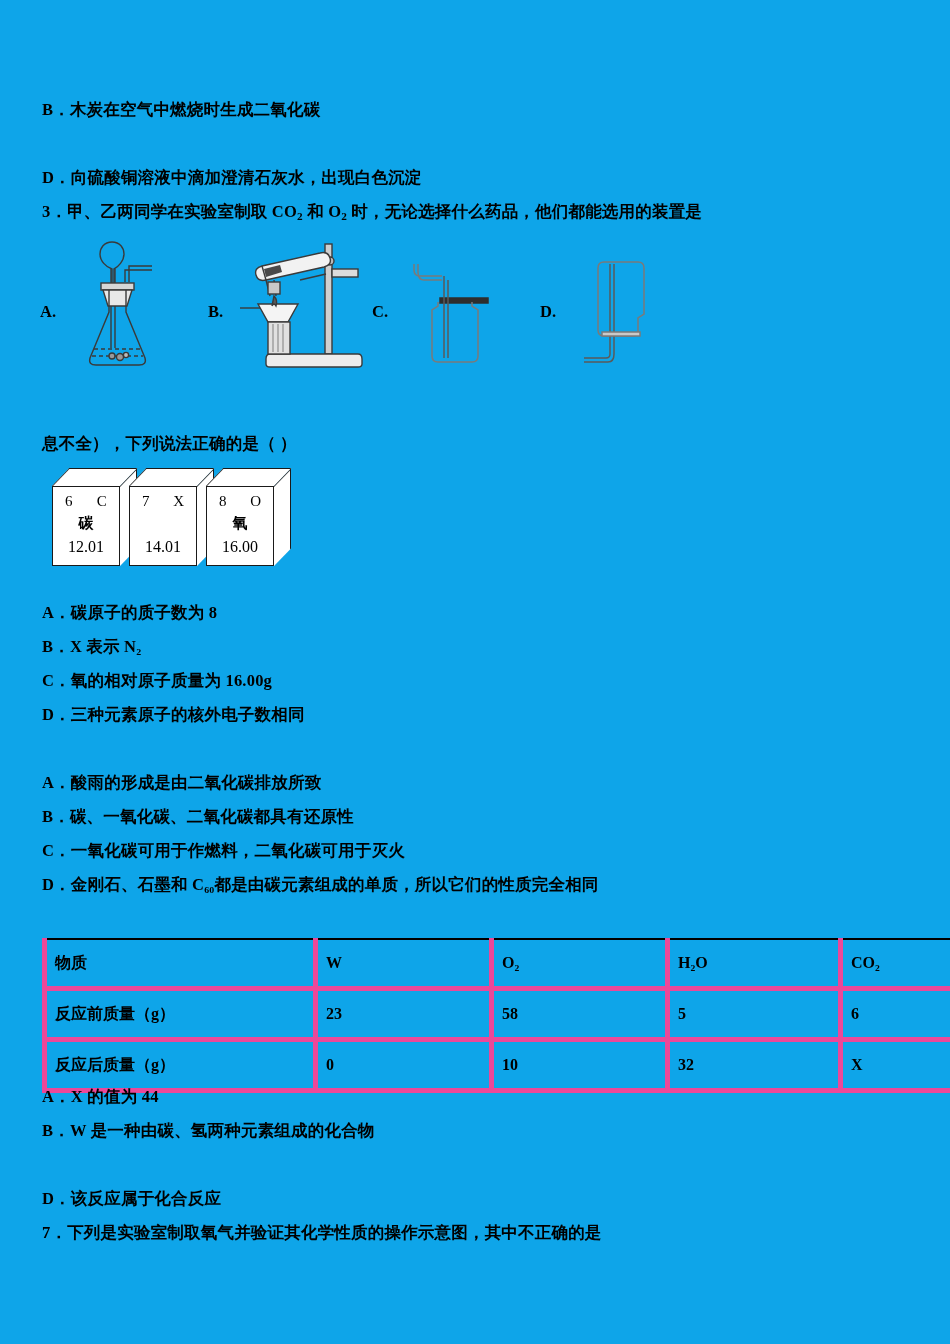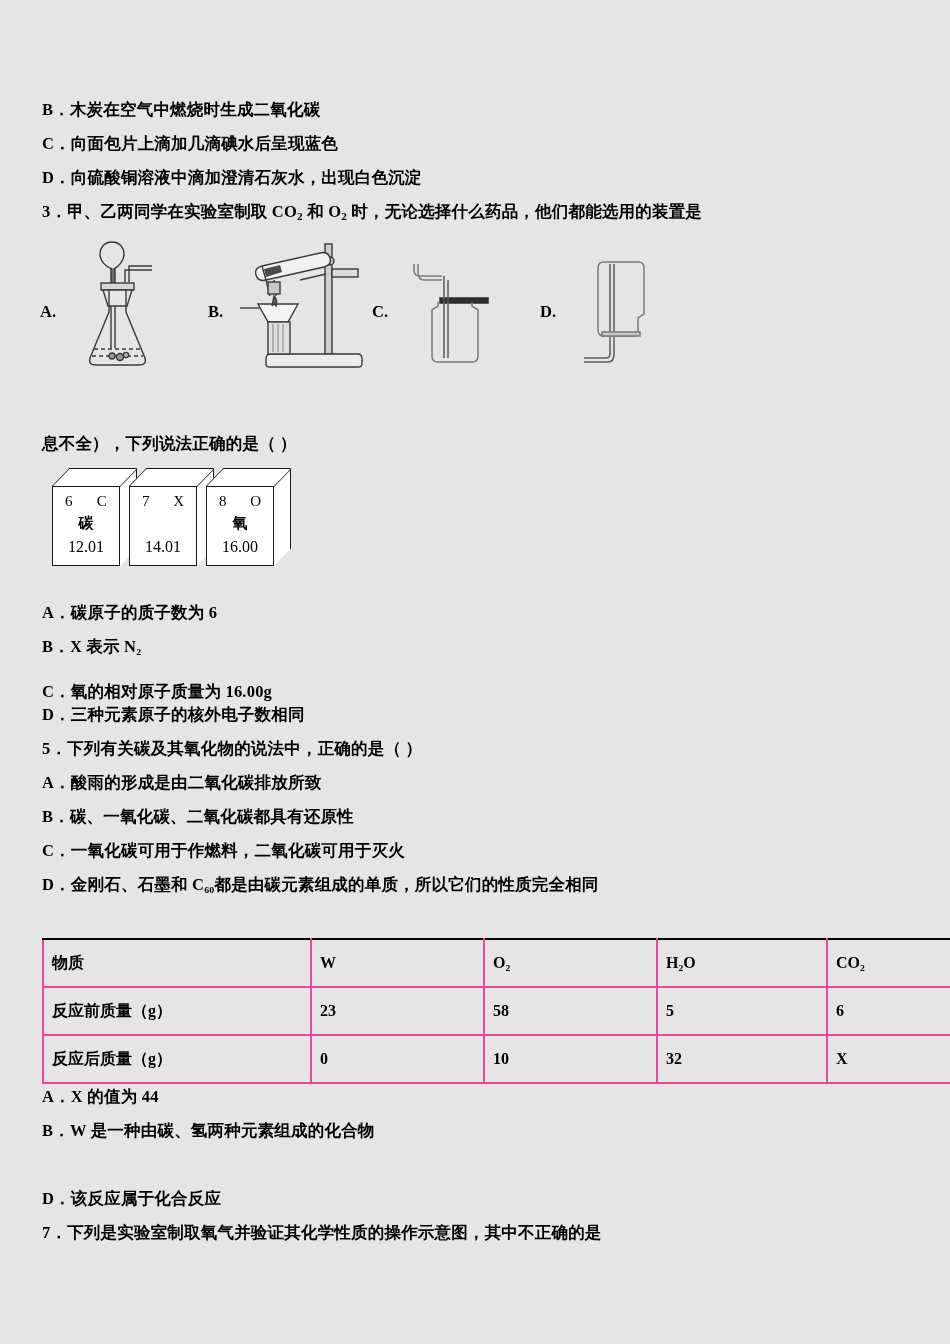--- a/index.html
+++ b/index.html
@@ -13,21 +13,21 @@
     position: relative;
     font-family: "Liberation Serif", "DejaVu Serif", serif;
     color: #000000;
     overflow: hidden;
   }
   .page {
     position: absolute;
     left: 0; top: 0;
     width: 950px;
     height: 1344px;
-    background: #e5e5e5;
+    background: #0ea5e9;
   }
   .line {
     position: absolute;
     font-weight: bold;
     font-size: 16.5px;
     line-height: 20px;
     letter-spacing: 0.2px;
     white-space: nowrap;
   }
   .opt-label {
@@ -138,21 +138,21 @@
     position: absolute;
     left: 42px;
     top: 938px;
     width: 932px;
     border-collapse: collapse;
     font-size: 16px;
     font-weight: bold;
     font-family: "Liberation Serif", serif;
   }
   #mass-table td {
-    border: 2px solid #ec4899;
+    border: 5px solid #ec4899;
     height: 46px;
     padding: 0 8px;
     vertical-align: middle;
   }
   #mass-table tr:first-child td {
     border-top: 2.2px solid #000;
   }
   #mass-table td:last-child {
     border-right: 2.2px solid #000;
   }
@@ -161,23 +161,20 @@
   #mass-table td:nth-child(3) { width: 155px; }
   #mass-table td:nth-child(4) { width: 152px; }
 </style>
 </head>
 <body>
 
 <div class="page">
 
   <div class="line" style="left:42px; top:100px;">
     <span class="opt-label">B．</span><span>木炭在空气中燃烧时生成二氧化碳</span>
-  </div>
-  <div class="line" style="left:42px; top:134px;">
-    <span class="opt-label">C．</span><span>向面包片上滴加几滴碘水后呈现蓝色</span>
   </div>
   <div class="line" style="left:42px; top:168px;">
     <span class="opt-label">D．</span><span>向硫酸铜溶液中滴加澄清石灰水，出现白色沉淀</span>
   </div>
 
   <div class="line" style="left:42px; top:202px;">
     <span>3．甲、乙两同学在实验室制取 CO</span><sub>2</sub><span> 和 O</span><sub>2</sub><span> 时，无论选择什么药品，他们都能选用的装置是</span>
   </div>
 
   <div class="apparatus-row">
@@ -317,33 +314,32 @@
           <span>8</span>
           <span>O</span>
         </div>
         <div class="row2">氧</div>
         <div class="row3">16.00</div>
       </div>
     </div>
   </div>
 
   <div class="line" style="left:42px; top:603px;">
-    <span class="opt-label">A．</span><span>碳原子的质子数为 6</span>
+    <span class="opt-label">A．</span><span>碳原子的质子数为 8</span>
   </div>
   <div class="line" style="left:42px; top:637px;">
     <span class="opt-label">B．</span><span>X 表示 N₂</span>
   </div>
-  <div class="line" style="left:42px; top:671px;margin-top:11px;">
+  <div class="line" style="left:42px; top:671px;">
     <span class="opt-label">C．</span><span>氧的相对原子质量为 16.00g</span>
   </div>
   <div class="line" style="left:42px; top:705px;">
     <span class="opt-label">D．</span><span>三种元素原子的核外电子数相同</span>
   </div>
 
-  <div class="line" style="left:42px; top:739px;">5．下列有关碳及其氧化物的说法中，正确的是（     ）</div>
   <div class="line" style="left:42px; top:773px;">
     <span class="opt-label">A．</span><span>酸雨的形成是由二氧化碳排放所致</span>
   </div>
   <div class="line" style="left:42px; top:807px;">
     <span class="opt-label">B．</span><span>碳、一氧化碳、二氧化碳都具有还原性</span>
   </div>
   <div class="line" style="left:42px; top:875px;">
     <span class="opt-label">D．</span><span>金刚石、石墨和 C₆₀都是由碳元素组成的单质，所以它们的性质完全相同</span>
   </div>
   <div class="line" style="left:42px; top:841px;">

